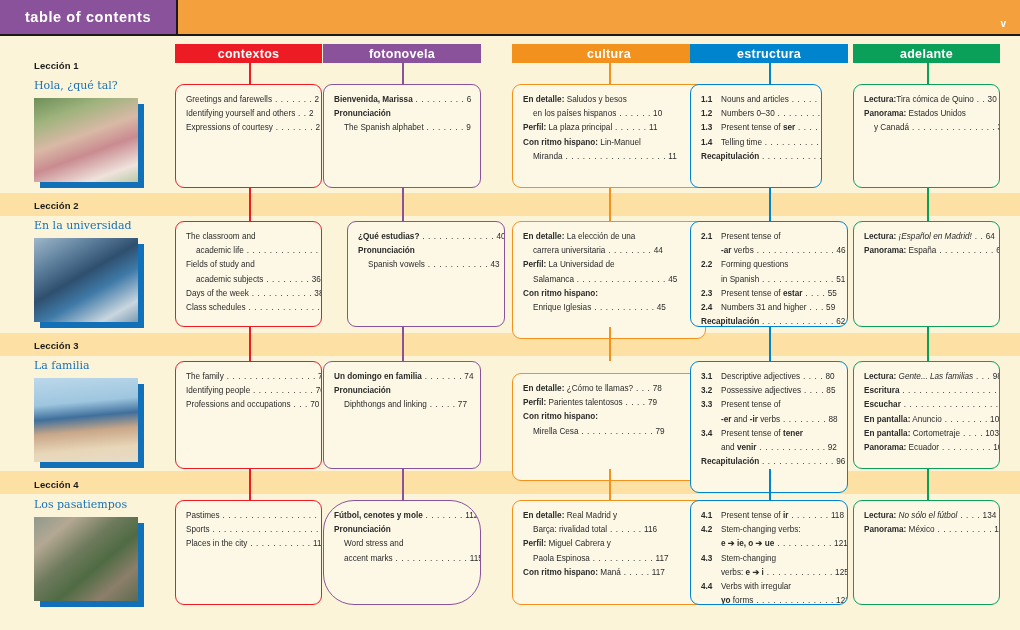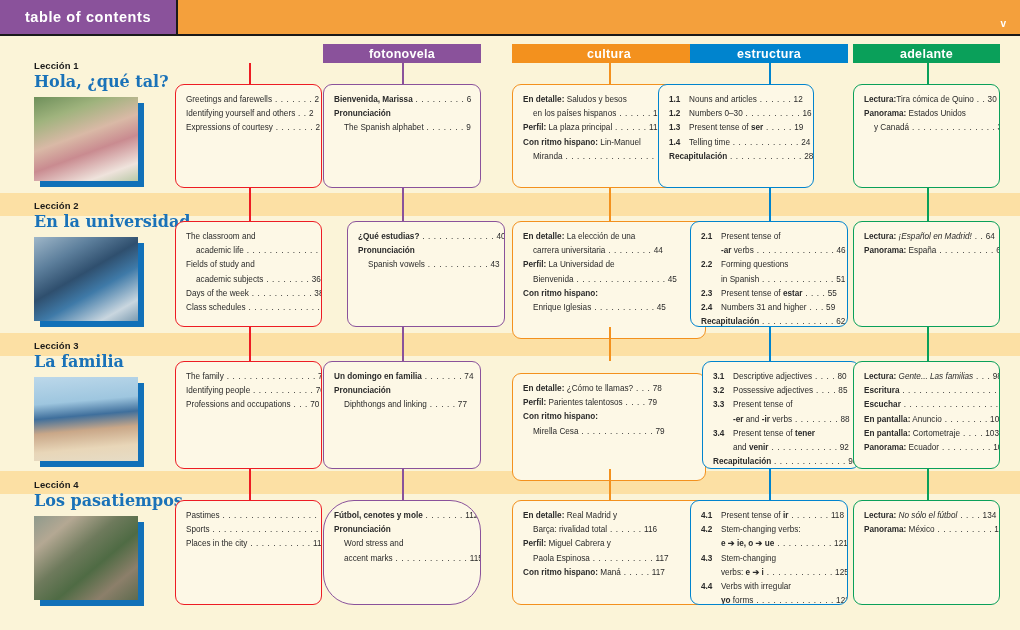--- a/index.html
+++ b/index.html
@@ -60,22 +60,22 @@
 
   .lesson-meta {
     position: absolute; left: 34px; top: 0; width: 140px;
   }
   .lesson-num {
     font-size: 9.5px; font-weight: bold; color: #1a1a1a;
     letter-spacing: 0.1px;
   }
   .lesson-title {
     font-family: "DejaVu Serif", serif;
-    font-size: 16px; color: #1a72b8; font-weight: bold;
-    margin-top: 1px; white-space: nowrap;
+    font-size: 11px; color: #1a72b8; font-weight: normal;
+    margin-top: 8px; white-space: nowrap;
   }
   .lesson-photo-wrap {
     position: relative; margin-top: 6px;
     width: 104px; height: 84px;
   }
   .lesson-photo-shadow {
     position: absolute; left: 6px; top: 6px;
     width: 104px; height: 84px; background: #1170b8;
   }
   .lesson-photo {
@@ -123,20 +123,23 @@
   <div class="band" style="top:471px;height:23px;"></div>
 
   <div id="topbar">
     <div id="page-number">v</div>
   </div>
   <div id="toc-tab">
     <span class="label">table of contents</span>
   </div>
 
   <div id="colheaders">
+      <div class="colhead" style="left: 175px; width: 147px; background: rgb(237, 28, 36);">
+        <span>contextos</span>
+      </div>
       <div class="colhead" style="left: 323px; width: 158px; background: rgb(138, 82, 155);">
         <span>fotonovela</span>
       </div>
       <div class="colhead" style="left: 512px; width: 194px; background: rgb(243, 145, 30);">
         <span>cultura</span>
       </div>
       <div class="colhead" style="left: 690px; width: 158px; background: rgb(0, 132, 206);">
         <span>estructura</span>
       </div>
       <div class="colhead" style="left: 853px; width: 147px; background: rgb(10, 160, 90);">
@@ -170,21 +173,21 @@
         <div class="connector" style="background: rgb(138, 82, 155); left: 402px; top: 128px; height: 12px;"></div>
         <div class="cbox" style="left: 512px; width: 194px; top: 24px; height: 104px; border-color: rgb(243, 145, 30);">
           <div class="entry"><span class="b">En detalle:</span><span> Saludos y besos</span></div>
           <div class="entry ind"><span>en los países hispanos</span><span class="dots"> . . . . . .</span><span> 10</span></div>
           <div class="entry"><span class="b">Perfil:</span><span> La plaza principal</span><span class="dots"> . . . . . .</span><span> 11</span></div>
           <div class="entry"><span class="b">Con ritmo hispano:</span><span> Lin-Manuel</span></div>
           <div class="entry ind"><span>Miranda</span><span class="dots"> . . . . . . . . . . . . . . . . . .</span><span> 11</span></div>
         </div>
         <div class="connector" style="background: rgb(243, 145, 30); left: 609px; top: 3px; height: 21px;"></div>
         <div class="connector" style="background: rgb(243, 145, 30); left: 609px; top: 128px; height: 12px;"></div>
-        <div class="cbox" style="left: 658px; width: 156px; top: 24px; height: 104px; border-color: rgb(0, 132, 206);">
+        <div class="cbox" style="left: 690px; width: 132px; top: 24px; height: 104px; border-color: rgb(0, 132, 206);">
           <div class="entry numbered"><span class="num">1.1</span><span>Nouns and articles</span><span class="dots"> . . . . . .</span><span> 12</span></div>
           <div class="entry numbered"><span class="num">1.2</span><span>Numbers 0–30</span><span class="dots"> . . . . . . . . . .</span><span> 16</span></div>
           <div class="entry numbered"><span class="num">1.3</span><span>Present tense of </span><span class="b">ser</span><span class="dots"> . . . . .</span><span> 19</span></div>
           <div class="entry numbered"><span class="num">1.4</span><span>Telling time</span><span class="dots"> . . . . . . . . . . . .</span><span> 24</span></div>
           <div class="entry"><span class="b">Recapitulación</span><span class="dots"> . . . . . . . . . . . . .</span><span> 28</span></div>
         </div>
         <div class="connector" style="background: rgb(0, 132, 206); left: 769px; top: 3px; height: 21px;"></div>
         <div class="connector" style="background: rgb(0, 132, 206); left: 769px; top: 128px; height: 12px;"></div>
         <div class="cbox" style="left: 853px; width: 147px; top: 24px; height: 104px; border-color: rgb(10, 160, 90);">
           <div class="entry"><span class="b">Lectura:</span><span>Tira cómica de Quino</span><span class="dots"> . .</span><span> 30</span></div>
@@ -217,21 +220,21 @@
           <div class="entry"><span class="b">¿Qué estudias?</span><span class="dots"> . . . . . . . . . . . . .</span><span> 40</span></div>
           <div class="entry"><span class="b">Pronunciación</span></div>
           <div class="entry ind"><span>Spanish vowels</span><span class="dots"> . . . . . . . . . . .</span><span> 43</span></div>
         </div>
         <div class="connector" style="background: rgb(138, 82, 155); left: 402px; top: 0px; height: 21px;"></div>
         <div class="connector" style="background: rgb(138, 82, 155); left: 402px; top: 127px; height: 13px;"></div>
         <div class="cbox" style="left: 512px; width: 194px; top: 21px; height: 118px; border-color: rgb(243, 145, 30);">
           <div class="entry"><span class="b">En detalle:</span><span> La elección de una</span></div>
           <div class="entry ind"><span>carrera universitaria</span><span class="dots"> . . . . . . . .</span><span> 44</span></div>
           <div class="entry"><span class="b">Perfil:</span><span> La Universidad de</span></div>
-          <div class="entry ind"><span>Bienvenida</span><span class="dots"> . . . . . . . . . . . . . . . .</span><span> 45</span></div>
+          <div class="entry ind"><span>Salamanca</span><span class="dots"> . . . . . . . . . . . . . . . .</span><span> 45</span></div>
           <div class="entry"><span class="b">Con ritmo hispano:</span></div>
           <div class="entry ind"><span>Enrique Iglesias</span><span class="dots"> . . . . . . . . . . .</span><span> 45</span></div>
         </div>
         <div class="connector" style="background: rgb(243, 145, 30); left: 609px; top: 0px; height: 21px;"></div>
         <div class="connector" style="background: rgb(243, 145, 30); left: 609px; top: 127px; height: 13px;"></div>
         <div class="cbox" style="left: 690px; width: 158px; top: 21px; height: 106px; border-color: rgb(0, 132, 206);">
           <div class="entry numbered"><span class="num">2.1</span><span>Present tense of</span></div>
           <div class="entry numbered"><span class="b">-ar</span><span> verbs</span><span class="dots"> . . . . . . . . . . . . . .</span><span> 46</span></div>
           <div class="entry numbered"><span class="num">2.2</span><span>Forming questions</span></div>
           <div class="entry numbered"><span>in Spanish</span><span class="dots"> . . . . . . . . . . . . .</span><span> 51</span></div>
@@ -272,21 +275,21 @@
         <div class="connector" style="background: rgb(138, 82, 155); left: 402px; top: 0px; height: 21px;"></div>
         <div class="connector" style="background: rgb(138, 82, 155); left: 402px; top: 129px; height: 10px;"></div>
         <div class="cbox" style="left: 512px; width: 194px; top: 21px; height: 108px; border-color: rgb(243, 145, 30); margin-top: 12px;">
           <div class="entry"><span class="b">En detalle:</span><span> ¿Cómo te llamas?</span><span class="dots"> . . .</span><span> 78</span></div>
           <div class="entry"><span class="b">Perfil:</span><span> Parientes talentosos</span><span class="dots"> . . . .</span><span> 79</span></div>
           <div class="entry"><span class="b">Con ritmo hispano:</span></div>
           <div class="entry ind"><span>Mirella Cesa</span><span class="dots"> . . . . . . . . . . . . .</span><span> 79</span></div>
         </div>
         <div class="connector" style="background: rgb(243, 145, 30); left: 609px; top: 0px; height: 21px;"></div>
         <div class="connector" style="background: rgb(243, 145, 30); left: 609px; top: 129px; height: 10px;"></div>
-        <div class="cbox" style="left: 690px; width: 158px; top: 21px; height: 108px; border-color: rgb(0, 132, 206); margin-left: 12px;">
+        <div class="cbox" style="left: 690px; width: 158px; top: 21px; height: 132px; border-color: rgb(0, 132, 206);">
           <div class="entry numbered"><span class="num">3.1</span><span>Descriptive adjectives</span><span class="dots"> . . . .</span><span> 80</span></div>
           <div class="entry numbered"><span class="num">3.2</span><span>Possessive adjectives</span><span class="dots"> . . . .</span><span> 85</span></div>
           <div class="entry numbered"><span class="num">3.3</span><span>Present tense of</span></div>
           <div class="entry numbered"><span class="b">-er</span><span> and </span><span class="b">-ir</span><span> verbs</span><span class="dots"> . . . . . . . .</span><span> 88</span></div>
           <div class="entry numbered"><span class="num">3.4</span><span>Present tense of </span><span class="b">tener</span></div>
           <div class="entry numbered"><span>and </span><span class="b">venir</span><span class="dots"> . . . . . . . . . . . .</span><span> 92</span></div>
           <div class="entry"><span class="b">Recapitulación</span><span class="dots"> . . . . . . . . . . . . .</span><span> 96</span></div>
         </div>
         <div class="connector" style="background: rgb(0, 132, 206); left: 769px; top: 0px; height: 21px;"></div>
         <div class="connector" style="background: rgb(0, 132, 206); left: 769px; top: 129px; height: 10px;"></div>

